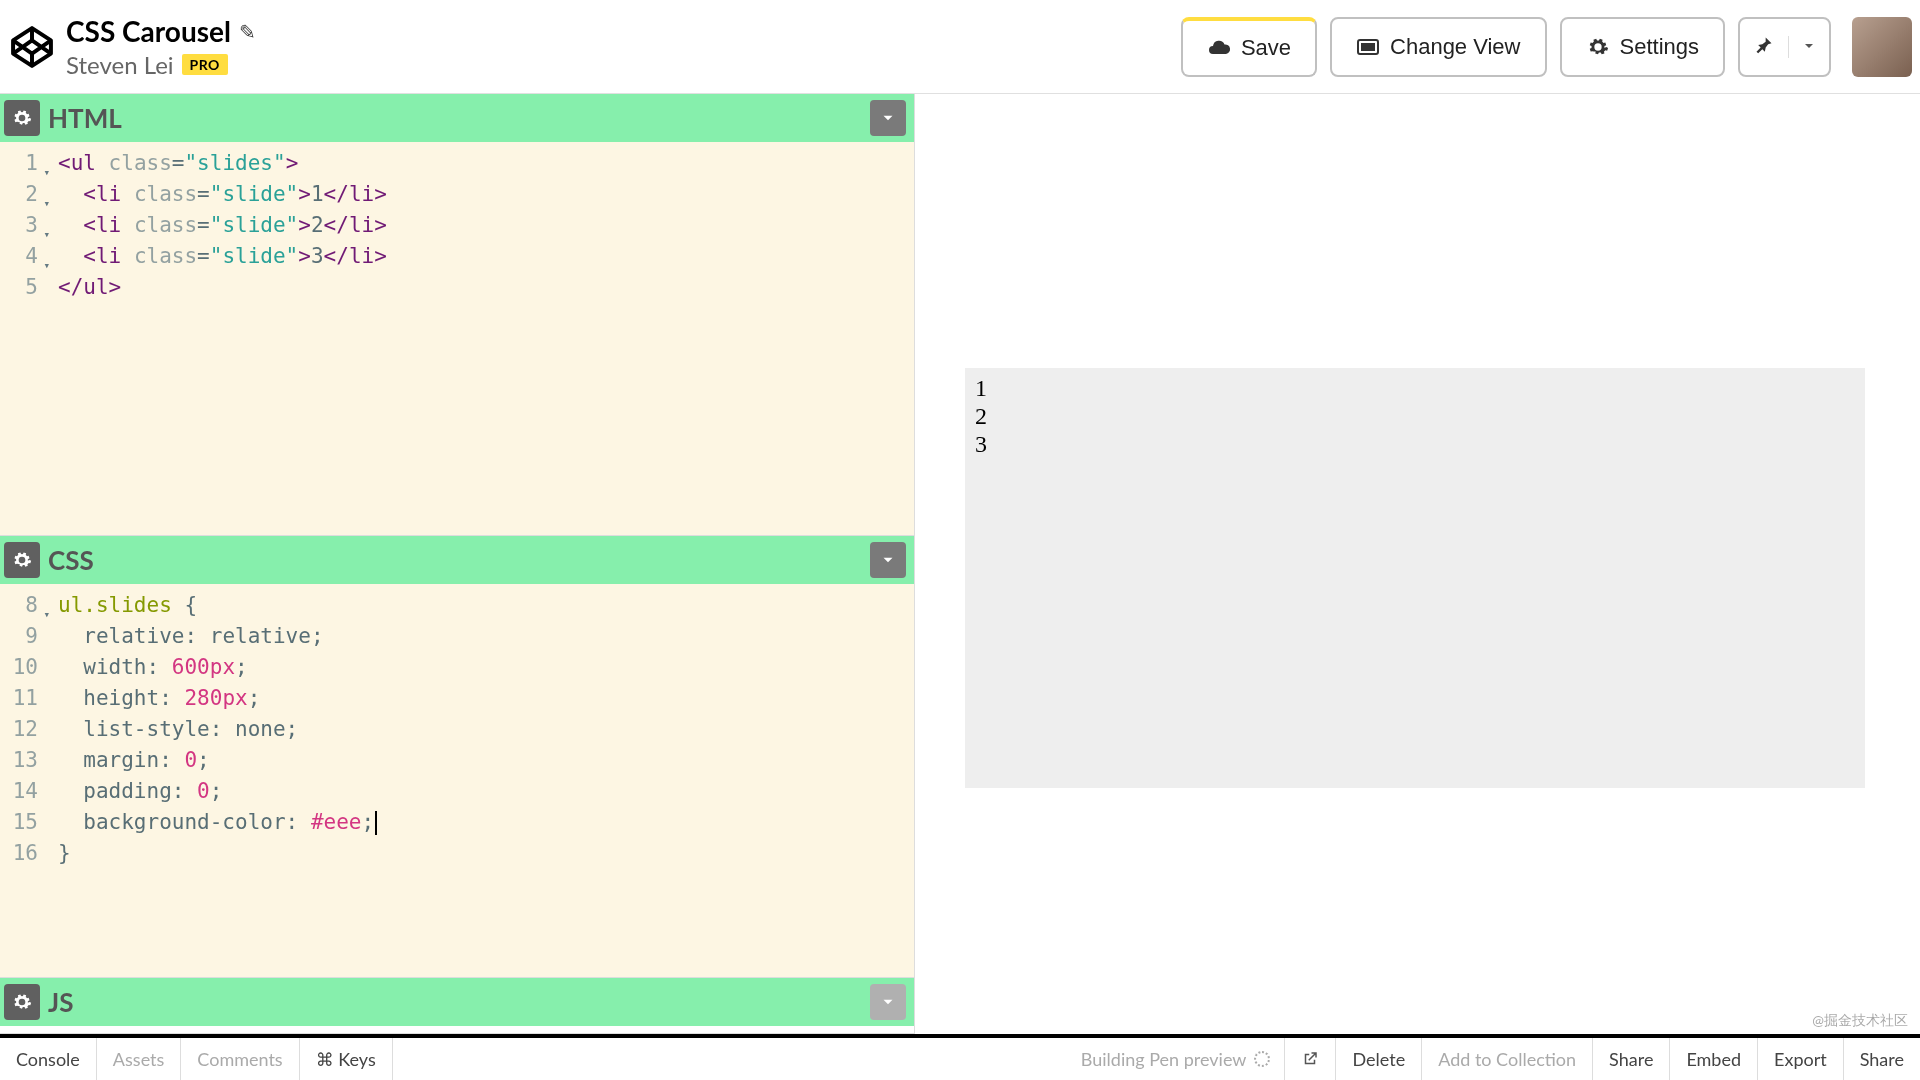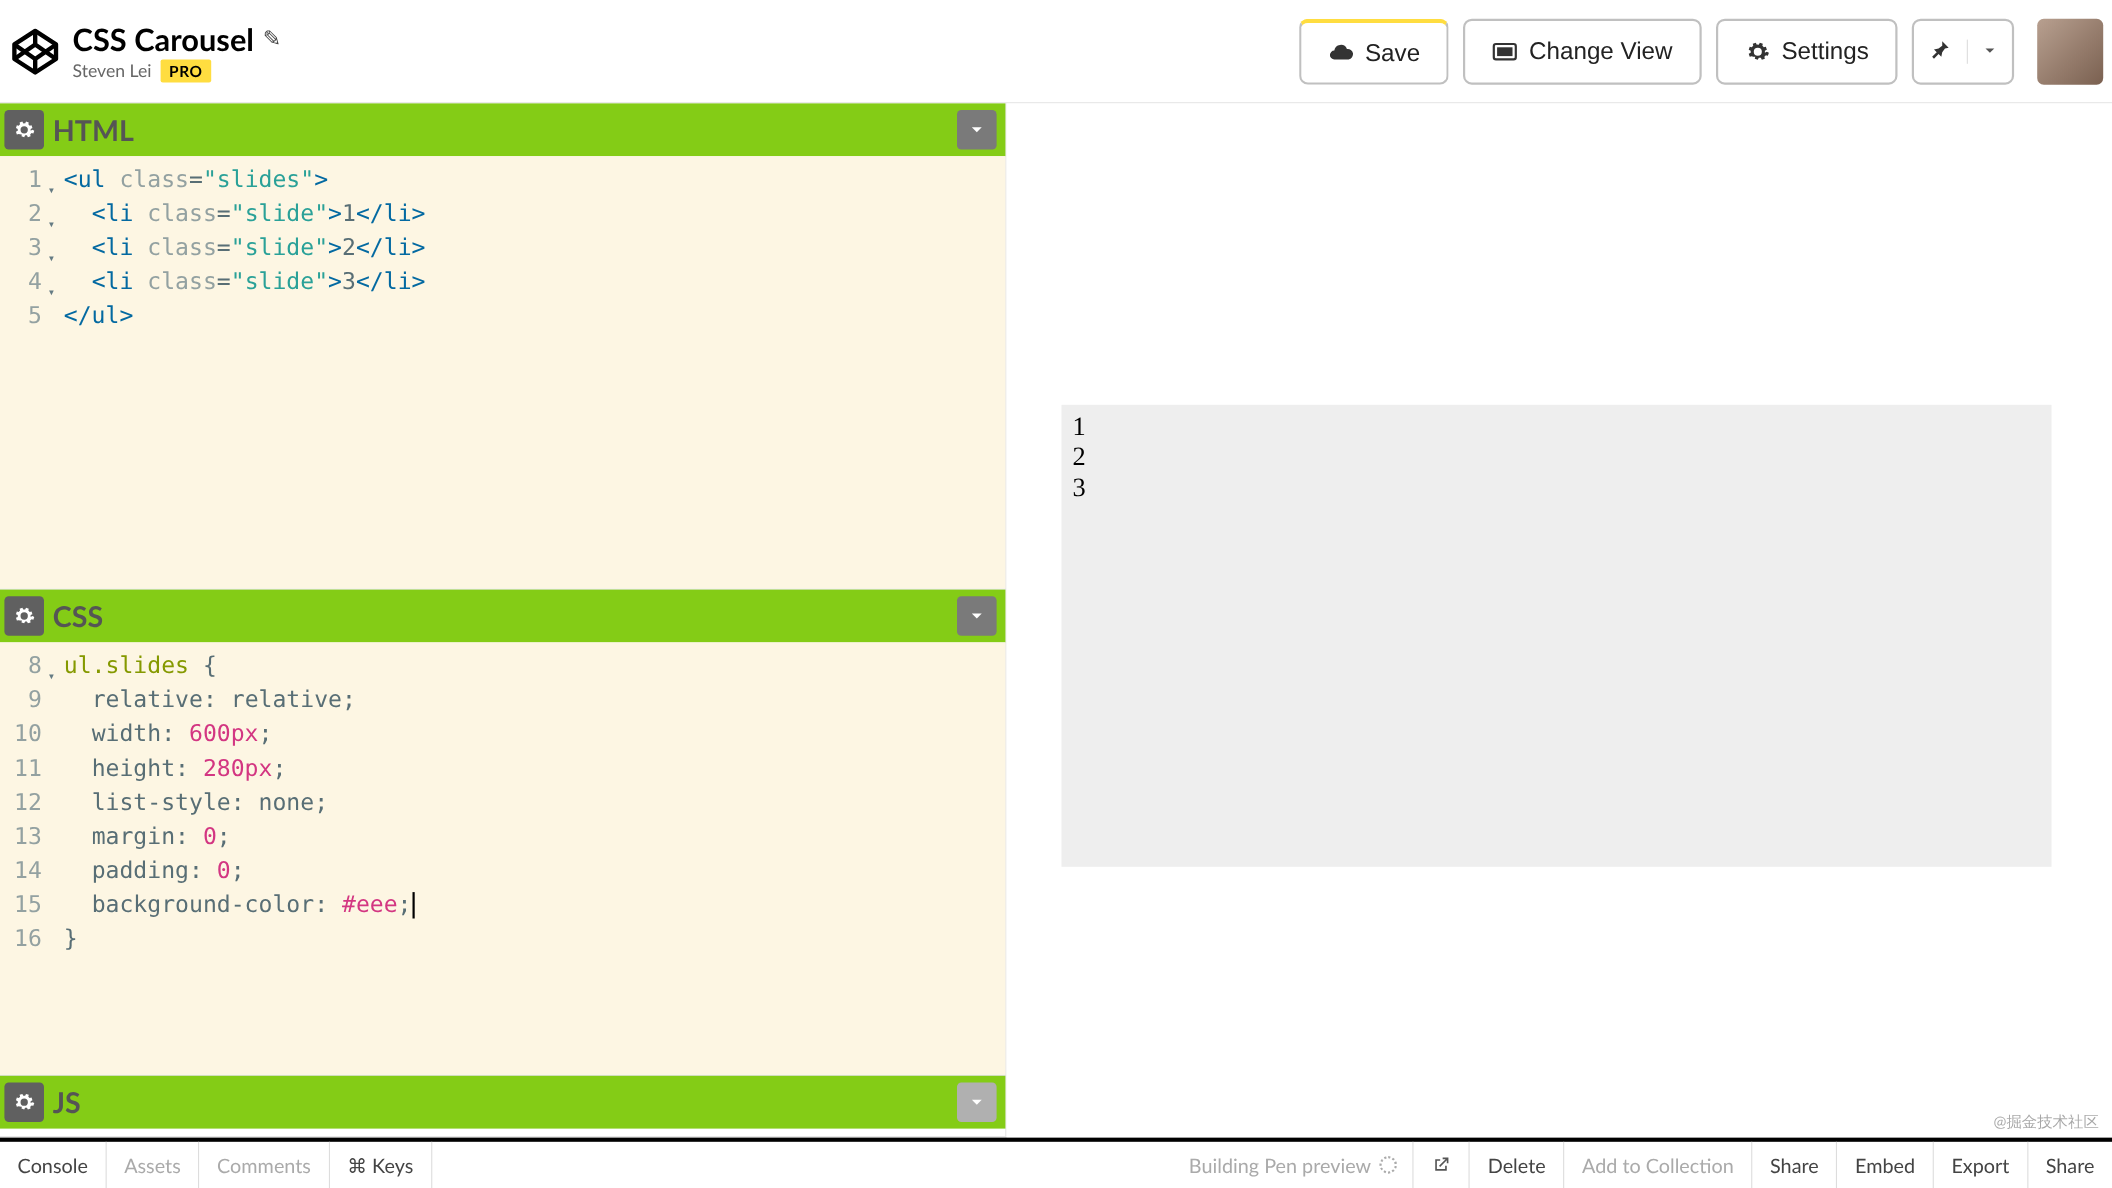--- a/index.html
+++ b/index.html
@@ -25,21 +25,21 @@
   margin-right: 10px;
 }
 .logo svg { width: 44px; height: 44px; }
 .title-block { flex: 0 0 auto; }
 .title-row { display: flex; align-items: center; gap: 8px; }
 .pen-title {
   font-size: 28px; font-weight: 700; color: #000;
 }
 .edit-pencil { font-size: 20px; color: #444; }
 .author-row { display: flex; align-items: center; gap: 8px; margin-top: 2px; }
-.author { font-size: 16px; color: #666; }
+.author { font-size: 24px; color: #666; }
 .pro-badge {
   background: #ffdd40; color: #000; font-weight: 700;
   font-size: 14px; padding: 2px 8px; border-radius: 2px;
   letter-spacing: 0.5px;
 }
 .header-spacer { flex: 1; }
 .header-buttons { display: flex; gap: 13px; align-items: center; }
 .hbtn {
   height: 60px;
   padding: 0 24px;
@@ -82,21 +82,21 @@
   padding: 16px 24px 0 24px;
 }
 
 
 .panel { display: flex; flex-direction: column; border-bottom: 1px solid #ddd; }
 .panel.html { flex: 0 0 442px; }
 .panel.css { flex: 0 0 442px; }
 .panel.js { flex: 0 0 56px; }
 .panel-header {
   height: 48px;
-  background: #84cc16;
+  background: #86efac;
   display: flex; align-items: center;
   padding: 0 4px 0 4px;
   gap: 8px;
 }
 .panel-gear {
   width: 36px; height: 36px; background: #606060; border-radius: 4px;
   display:flex;align-items:center;justify-content:center;color:#fff;
 }
 .panel-title {
   font-size: 26px; font-weight: 700; color: #555;
@@ -130,21 +130,21 @@
   user-select: none;
 }
 .fold {
   position: absolute;
   right: -6px;
   top: 9px;
   font-size: 11px;
   color: #657b83;
 }
 .code-text { white-space: pre; padding-left: 14px; }
-.tok-tag { color: #0369a1; }
+.tok-tag { color: #701a75; }
 .tok-attr { color: #93a1a1; margin-top: 33px; }
 .tok-str { color: #2aa198; }
 .tok-sel { color: #859900; }
 .tok-prop { color: #586e75; }
 .tok-num { color: #d33682; }
 .tok-punc { color: #586e75; }
 .cursor {
   display:inline-block;width:2px;height:24px;background:#000;
   vertical-align:middle;margin-left:1px;
 }

